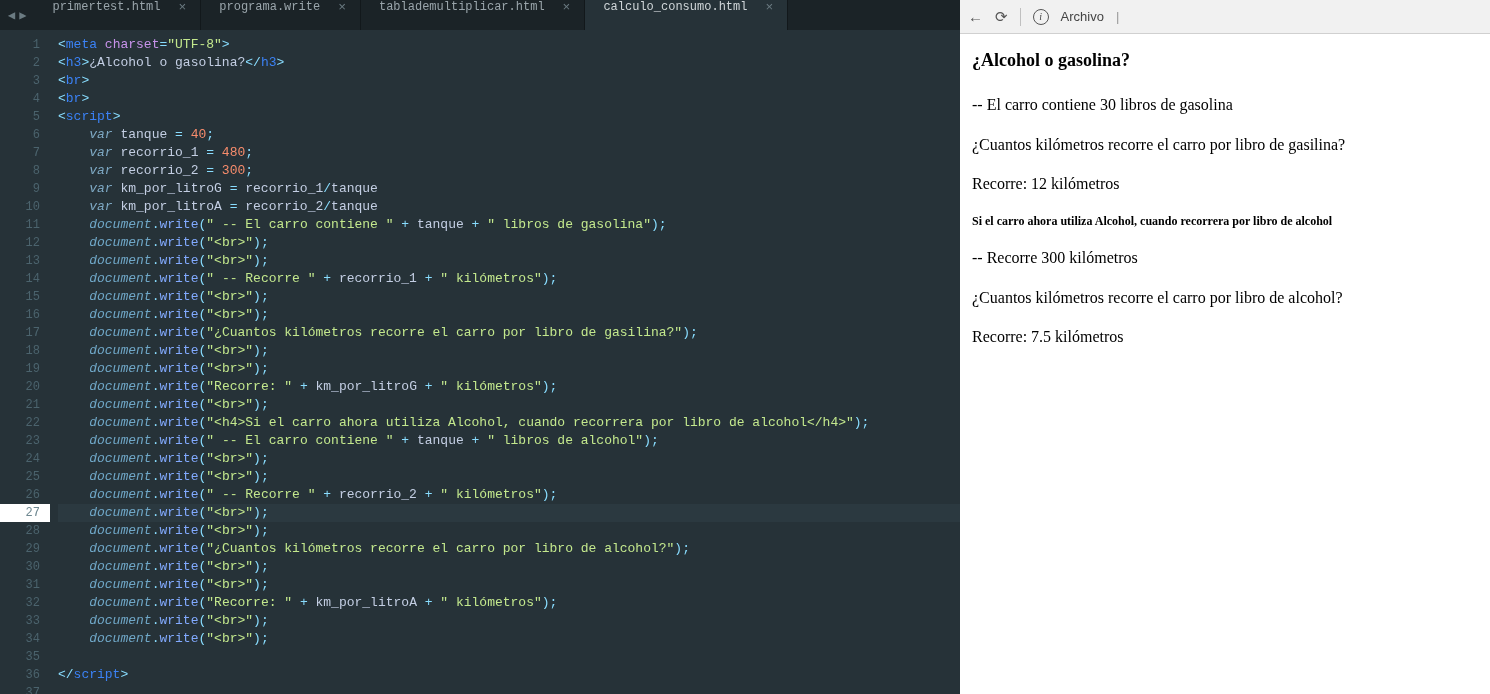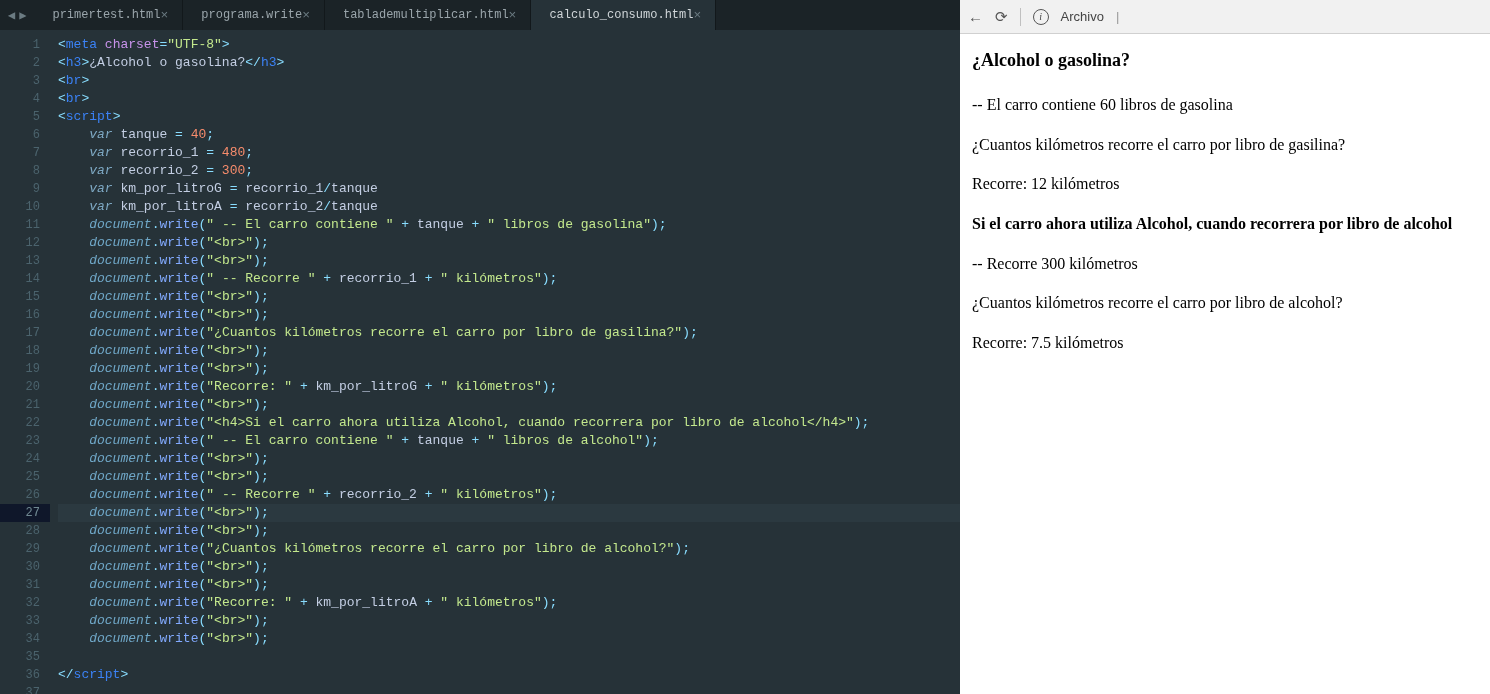--- a/index.html
+++ b/index.html
@@ -29,25 +29,25 @@
   }
   .tab-nav {
     display: flex;
     align-items: center;
     padding: 0 6px;
   }
   .tab-nav span { color: #6b7b82; padding: 0 2px; cursor: pointer; }
   .tab {
     height: 100%;
     display: flex;
-    align-items: center;
+    align-items: flex-start;
     padding: 0 14px 0 18px;
     border-right: 1px solid #12181b;
     cursor: pointer;
-    gap: 0;
+    gap: 18px;
   }
   .tab.active {
     background: #263238;
     color: #d0d6d9;
   }
   .tab .close { color: #6b7b82; font-size: 13px; }
   .code-area {
     flex: 1;
     display: flex;
     overflow: hidden;
@@ -55,21 +55,21 @@
   .gutter {
     width: 50px;
     background: #263238;
     color: #4b636d;
     text-align: right;
     padding: 6px 10px 0 0;
     line-height: 18px;
     font-size: 12px;
     user-select: none;
   }
-  .gutter .hl { background: #0f172a; color: #6f8891; display:block; margin-right:-10px; padding-right:10px;}
+  .gutter .hl { background: #ffffff; color: #6f8891; display:block; margin-right:-10px; padding-right:10px;}
   .code {
     flex: 1;
     padding: 6px 0 0 8px;
     line-height: 18px;
     font-size: 13px;
     color: #c3cee3;
     white-space: pre;
     overflow: hidden;
   }
   .code .line { height: 18px; }
@@ -112,21 +112,21 @@
   }
   .url-text { color:#555; white-space:nowrap; overflow:hidden; }
   .browser-content {
     flex:1;
     padding: 14px 12px;
     font-size: 16px;
     line-height: 1.35;
     overflow:hidden;
   }
   .browser-content h3 { font-size: 18px; font-weight:bold; margin-bottom: 22px;}
-  .browser-content h4 { font-size: 16px; font-weight:bold; margin: 0 0 18px 0;}
+  .browser-content h4 { font-size: 12px; font-weight:bold; margin: 0 0 18px 0;}
   .browser-content p { margin-bottom: 18px; }
 </style>
 </head>
 <body>
 
 <div class="editor-pane">
   <div class="tab-bar">
     <div class="tab-nav">
       <span>◀</span>
       <span>▶</span>
@@ -198,21 +198,21 @@
   <div class="browser-toolbar">
     <span class="icon-btn">←</span>
     <span class="icon-btn">⟳</span>
     <span class="divider"></span>
     <span class="info-icon">i</span>
     <span>Archivo</span>
     <span style="color:#999">|</span>
   </div>
   <div class="browser-content">
     <h3>¿Alcohol o gasolina?</h3>
-    <p>-- El carro contiene 60 libros de gasolina</p>
+    <p>-- El carro contiene 30 libros de gasolina</p>
     <p>¿Cuantos kilómetros recorre el carro por libro de gasilina?</p>
     <p>Recorre: 12 kilómetros</p>
     <h4>Si el carro ahora utiliza Alcohol, cuando recorrera por libro de alcohol</h4>
     <p>-- Recorre 300 kilómetros</p>
     <p>¿Cuantos kilómetros recorre el carro por libro de alcohol?</p>
     <p>Recorre: 7.5 kilómetros</p>
   </div>
 </div>
 
 </body></html>

